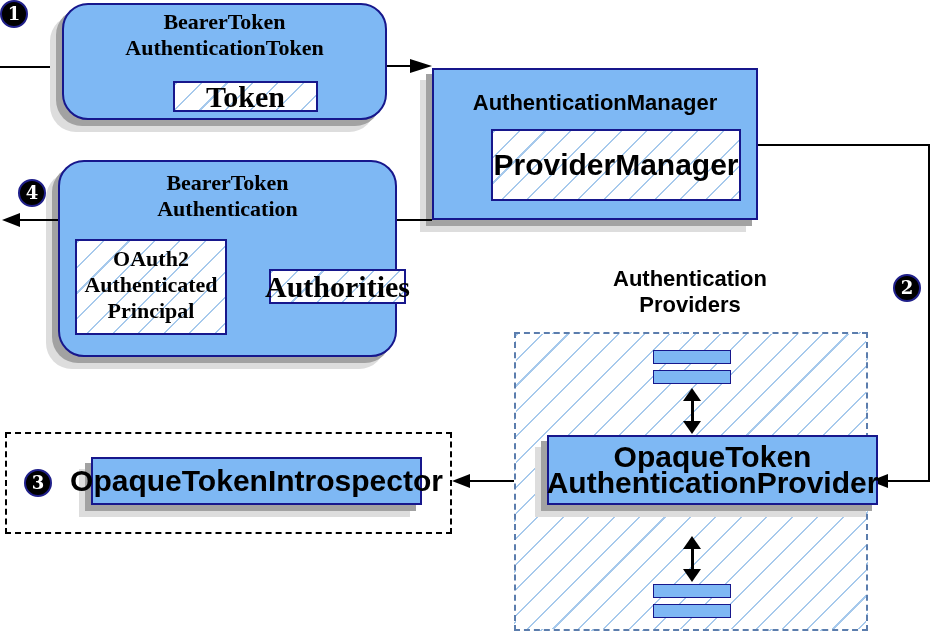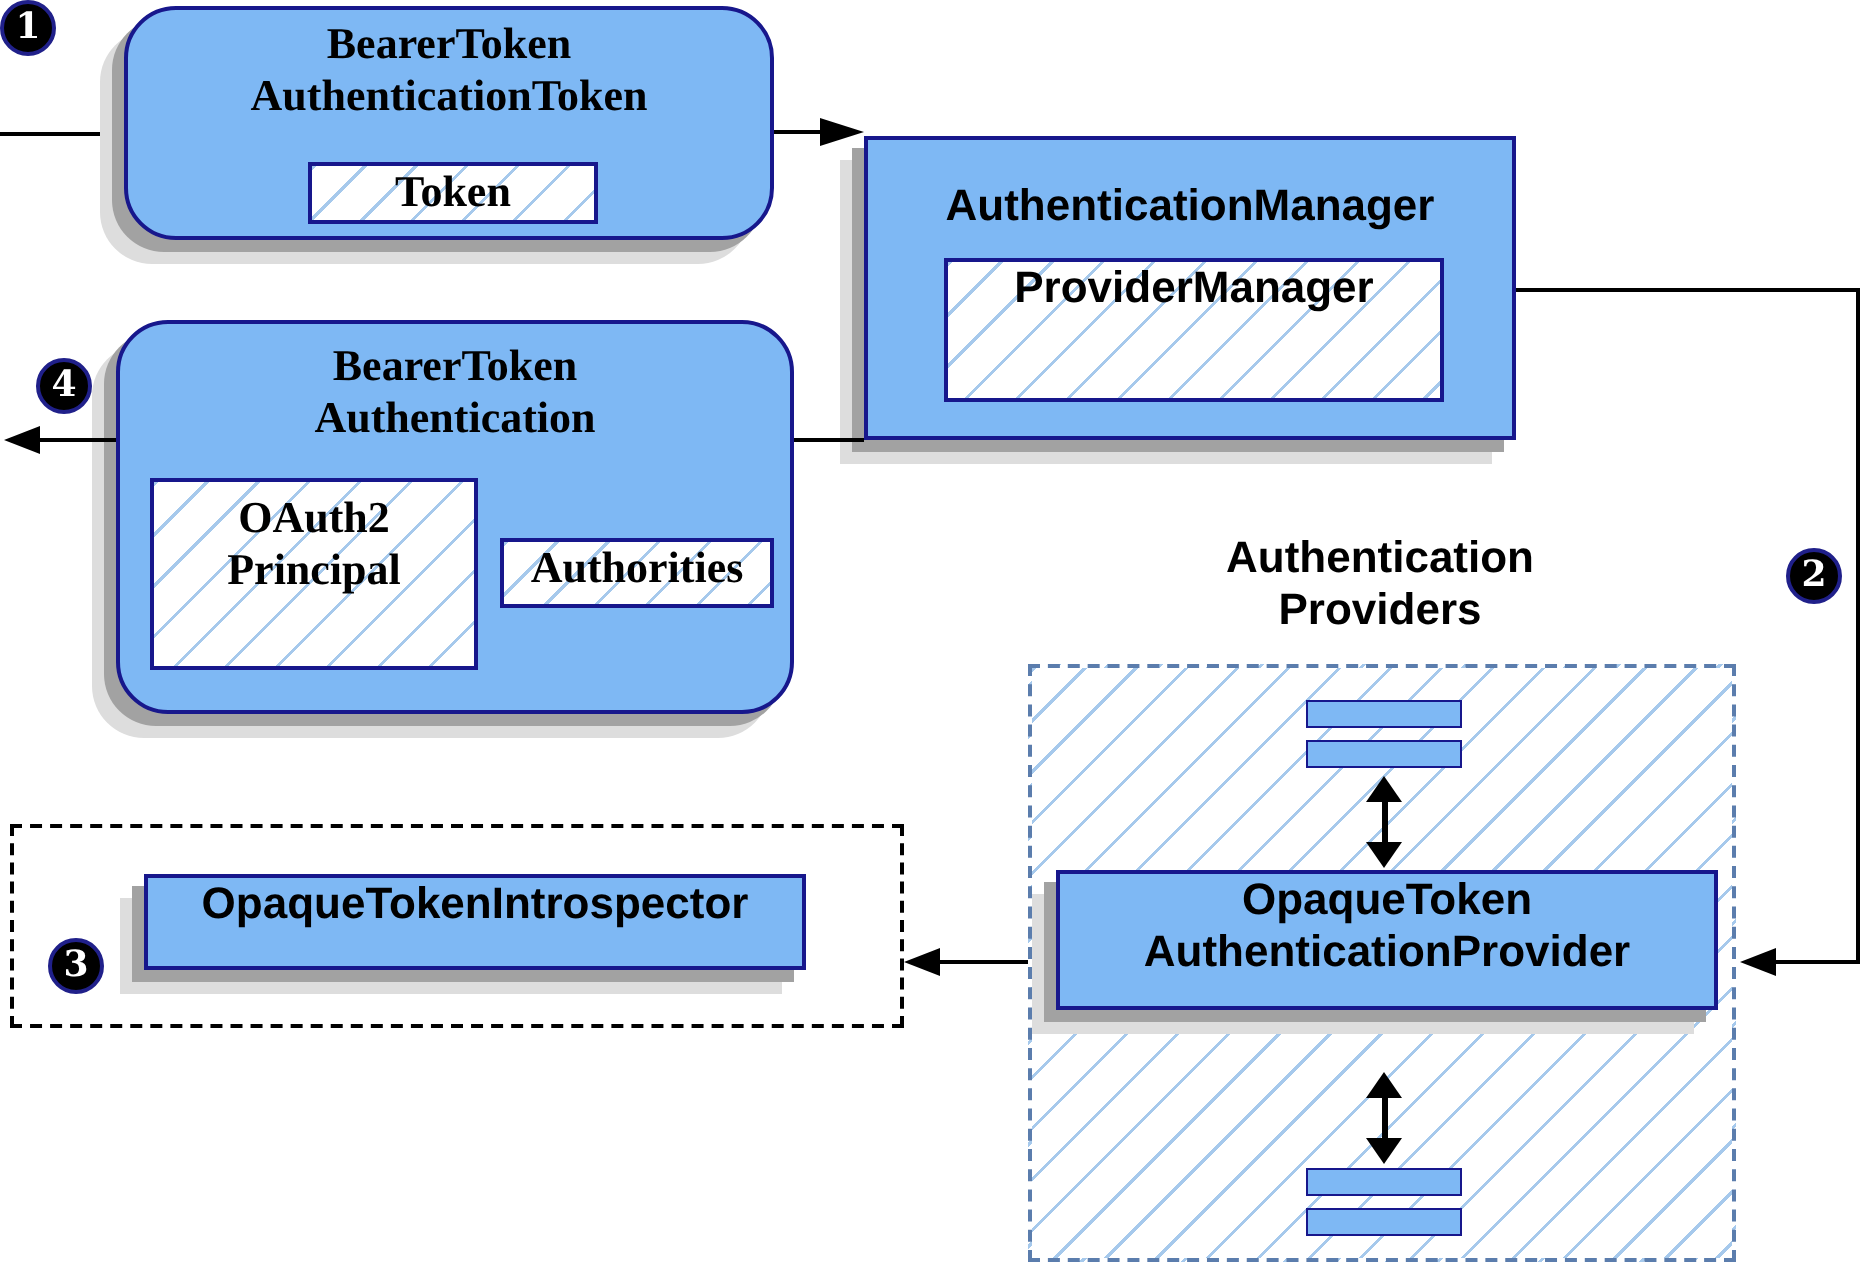--- a/index.html
+++ b/index.html
@@ -27,21 +27,21 @@
     box-shadow:-6px 6px 0 0 var(--shadow-dark), -12px 12px 0 0 var(--shadow-light);
   }
   .rounded{border-radius:26px;font-family:Liberation Serif, serif;}
   .hatch{
     position:absolute;box-sizing:border-box;
     background-color:#fff;
     background-image:repeating-linear-gradient(135deg,var(--hatch-line) 0,var(--hatch-line) 1.5px,transparent 1.5px,transparent 18px);
     border:2px solid var(--node-border);
   }
   .title{position:absolute;left:0;right:0;text-align:center;font-size:22px;line-height:26px;}
-  .ctr{display:flex;align-items:flex-start;justify-content:center;text-align:center;font-size:22px;line-height:26px;}
+  .ctr{display:flex;align-items:center;justify-content:center;text-align:center;font-size:30px;line-height:26px;margin-left:19px;}
   .hline{position:absolute;height:2px;background:var(--arrow-color);}
   .vline{position:absolute;width:2px;background:var(--arrow-color);}
   .head-right{position:absolute;width:0;height:0;border-top:7px solid transparent;border-bottom:7px solid transparent;border-left:22px solid var(--arrow-color);}
   .head-left{position:absolute;width:0;height:0;border-top:7px solid transparent;border-bottom:7px solid transparent;border-right:18px solid var(--arrow-color);}
   .badge{
     position:absolute;width:28px;height:28px;border-radius:50%;
     background:var(--badge-fill);color:var(--badge-text);
     border:2px solid #20208A;box-sizing:border-box;
     font-family:"DejaVu Serif",serif;font-size:18px;line-height:23px;text-align:center;
   }
@@ -120,34 +120,35 @@
       <div class="stem"></div>
       <div class="tri-down"></div>
     </div>
     <div class="bar" style="left:137px;top:250px"></div>
     <div class="bar" style="left:137px;top:270px"></div>
   </div>
 
   <div class="hline" style="left:470px;top:480px;width:44px"></div>
   <div class="head-left" style="left:452px;top:474px"></div>
 
-  <div class="dashed-black" style="left:5px;top:412px;width:447px;height:102px">
+  <div class="dashed-black" style="left:5px;top:432px;width:447px;height:102px">
     <div class="node ctr" style="left:65px;top:23px;width:331px;height:48px">
       <span>OpaqueTokenIntrospector</span>
     </div>
   </div>
   <div class="badge" style="left:24px;top:469px"><span>3</span></div>
 
   <div class="node rounded" style="left:58px;top:160px;width:339px;height:197px">
     <div class="title" style="top:8px">
       <div>BearerToken</div>
       <div>Authentication</div>
     </div>
-    <div class="hatch" style="left:15px;top:77px;width:164px;height:96px;padding-top:5px;text-align:center;font-size:22px;line-height:26px">
+    <div class="hatch" style="left:15px;top:77px;width:152px;height:96px;padding-top:5px;text-align:center;font-size:22px;line-height:26px">
       <div>OAuth2</div>
+      <div>Authenticated</div>
       <div>Principal</div>
     </div>
     <div class="hatch ctr" style="left:190px;top:107px;width:137px;height:35px">
       <span>Authorities</span>
     </div>
   </div>
 
   <div class="badge" style="left:18px;top:179px"><span>4</span></div>
   <div class="hline" style="left:20px;top:219px;width:38px"></div>
   <div class="head-left" style="left:2px;top:213px"></div>

